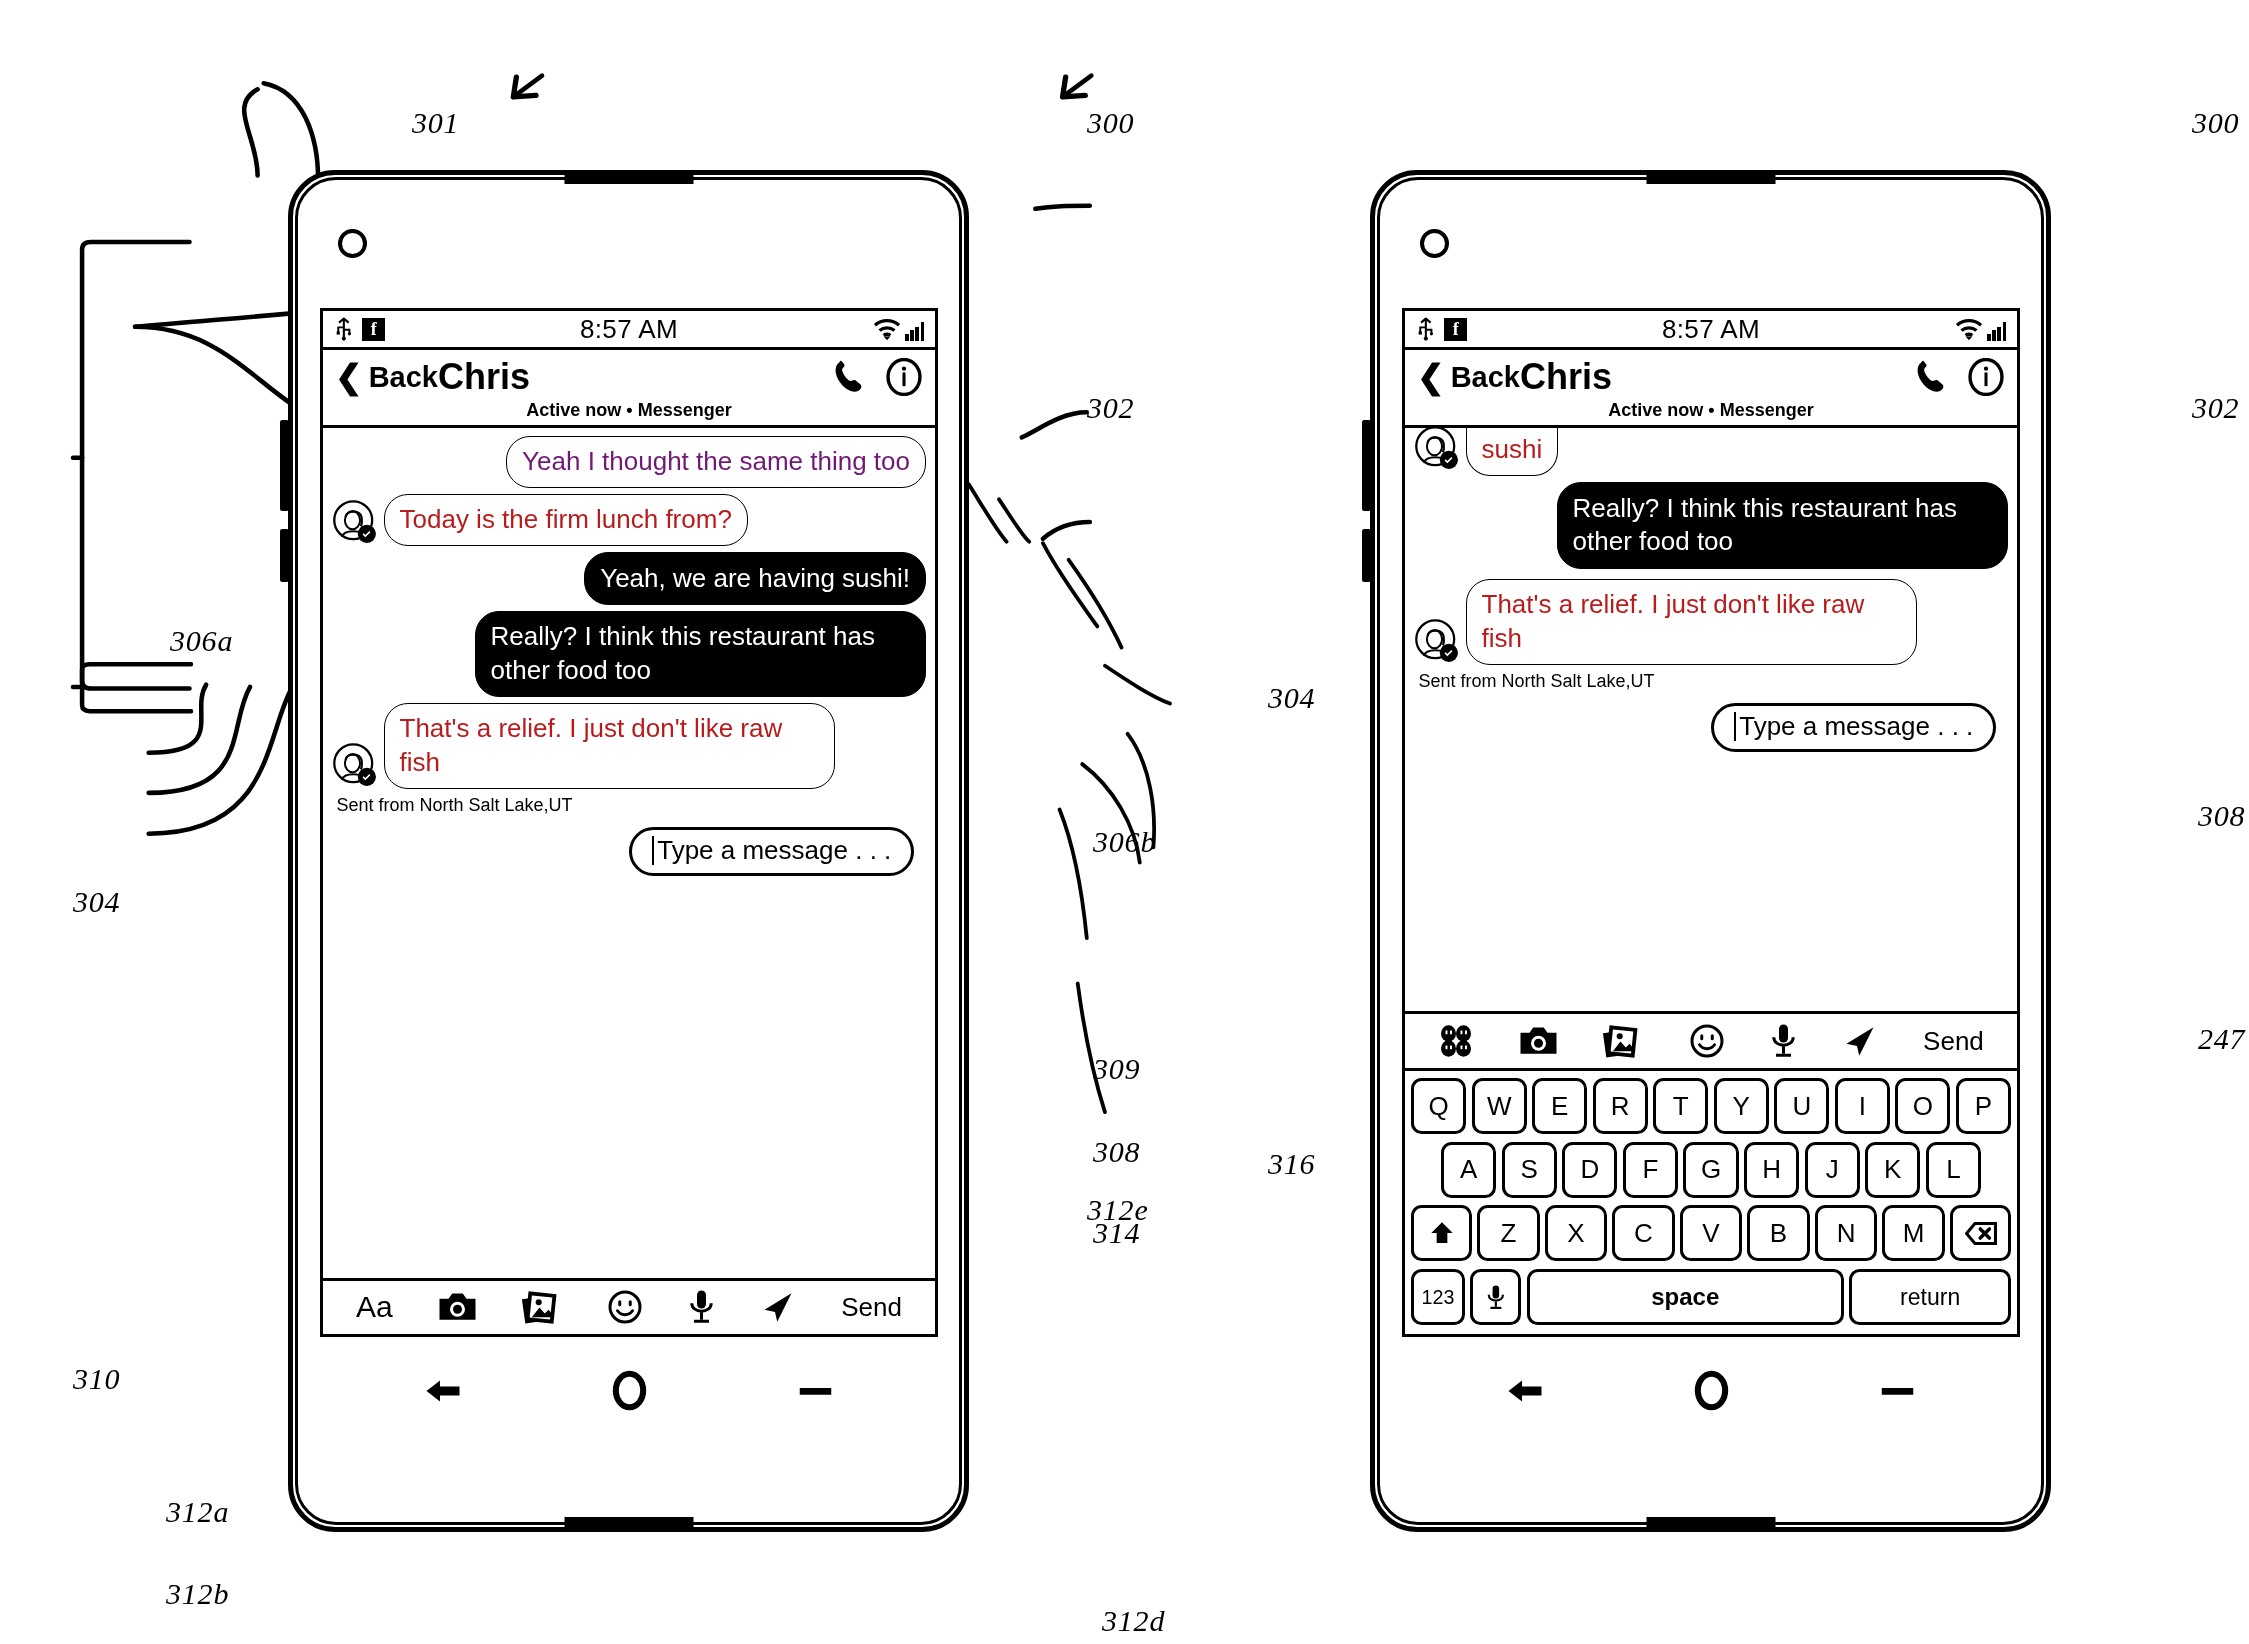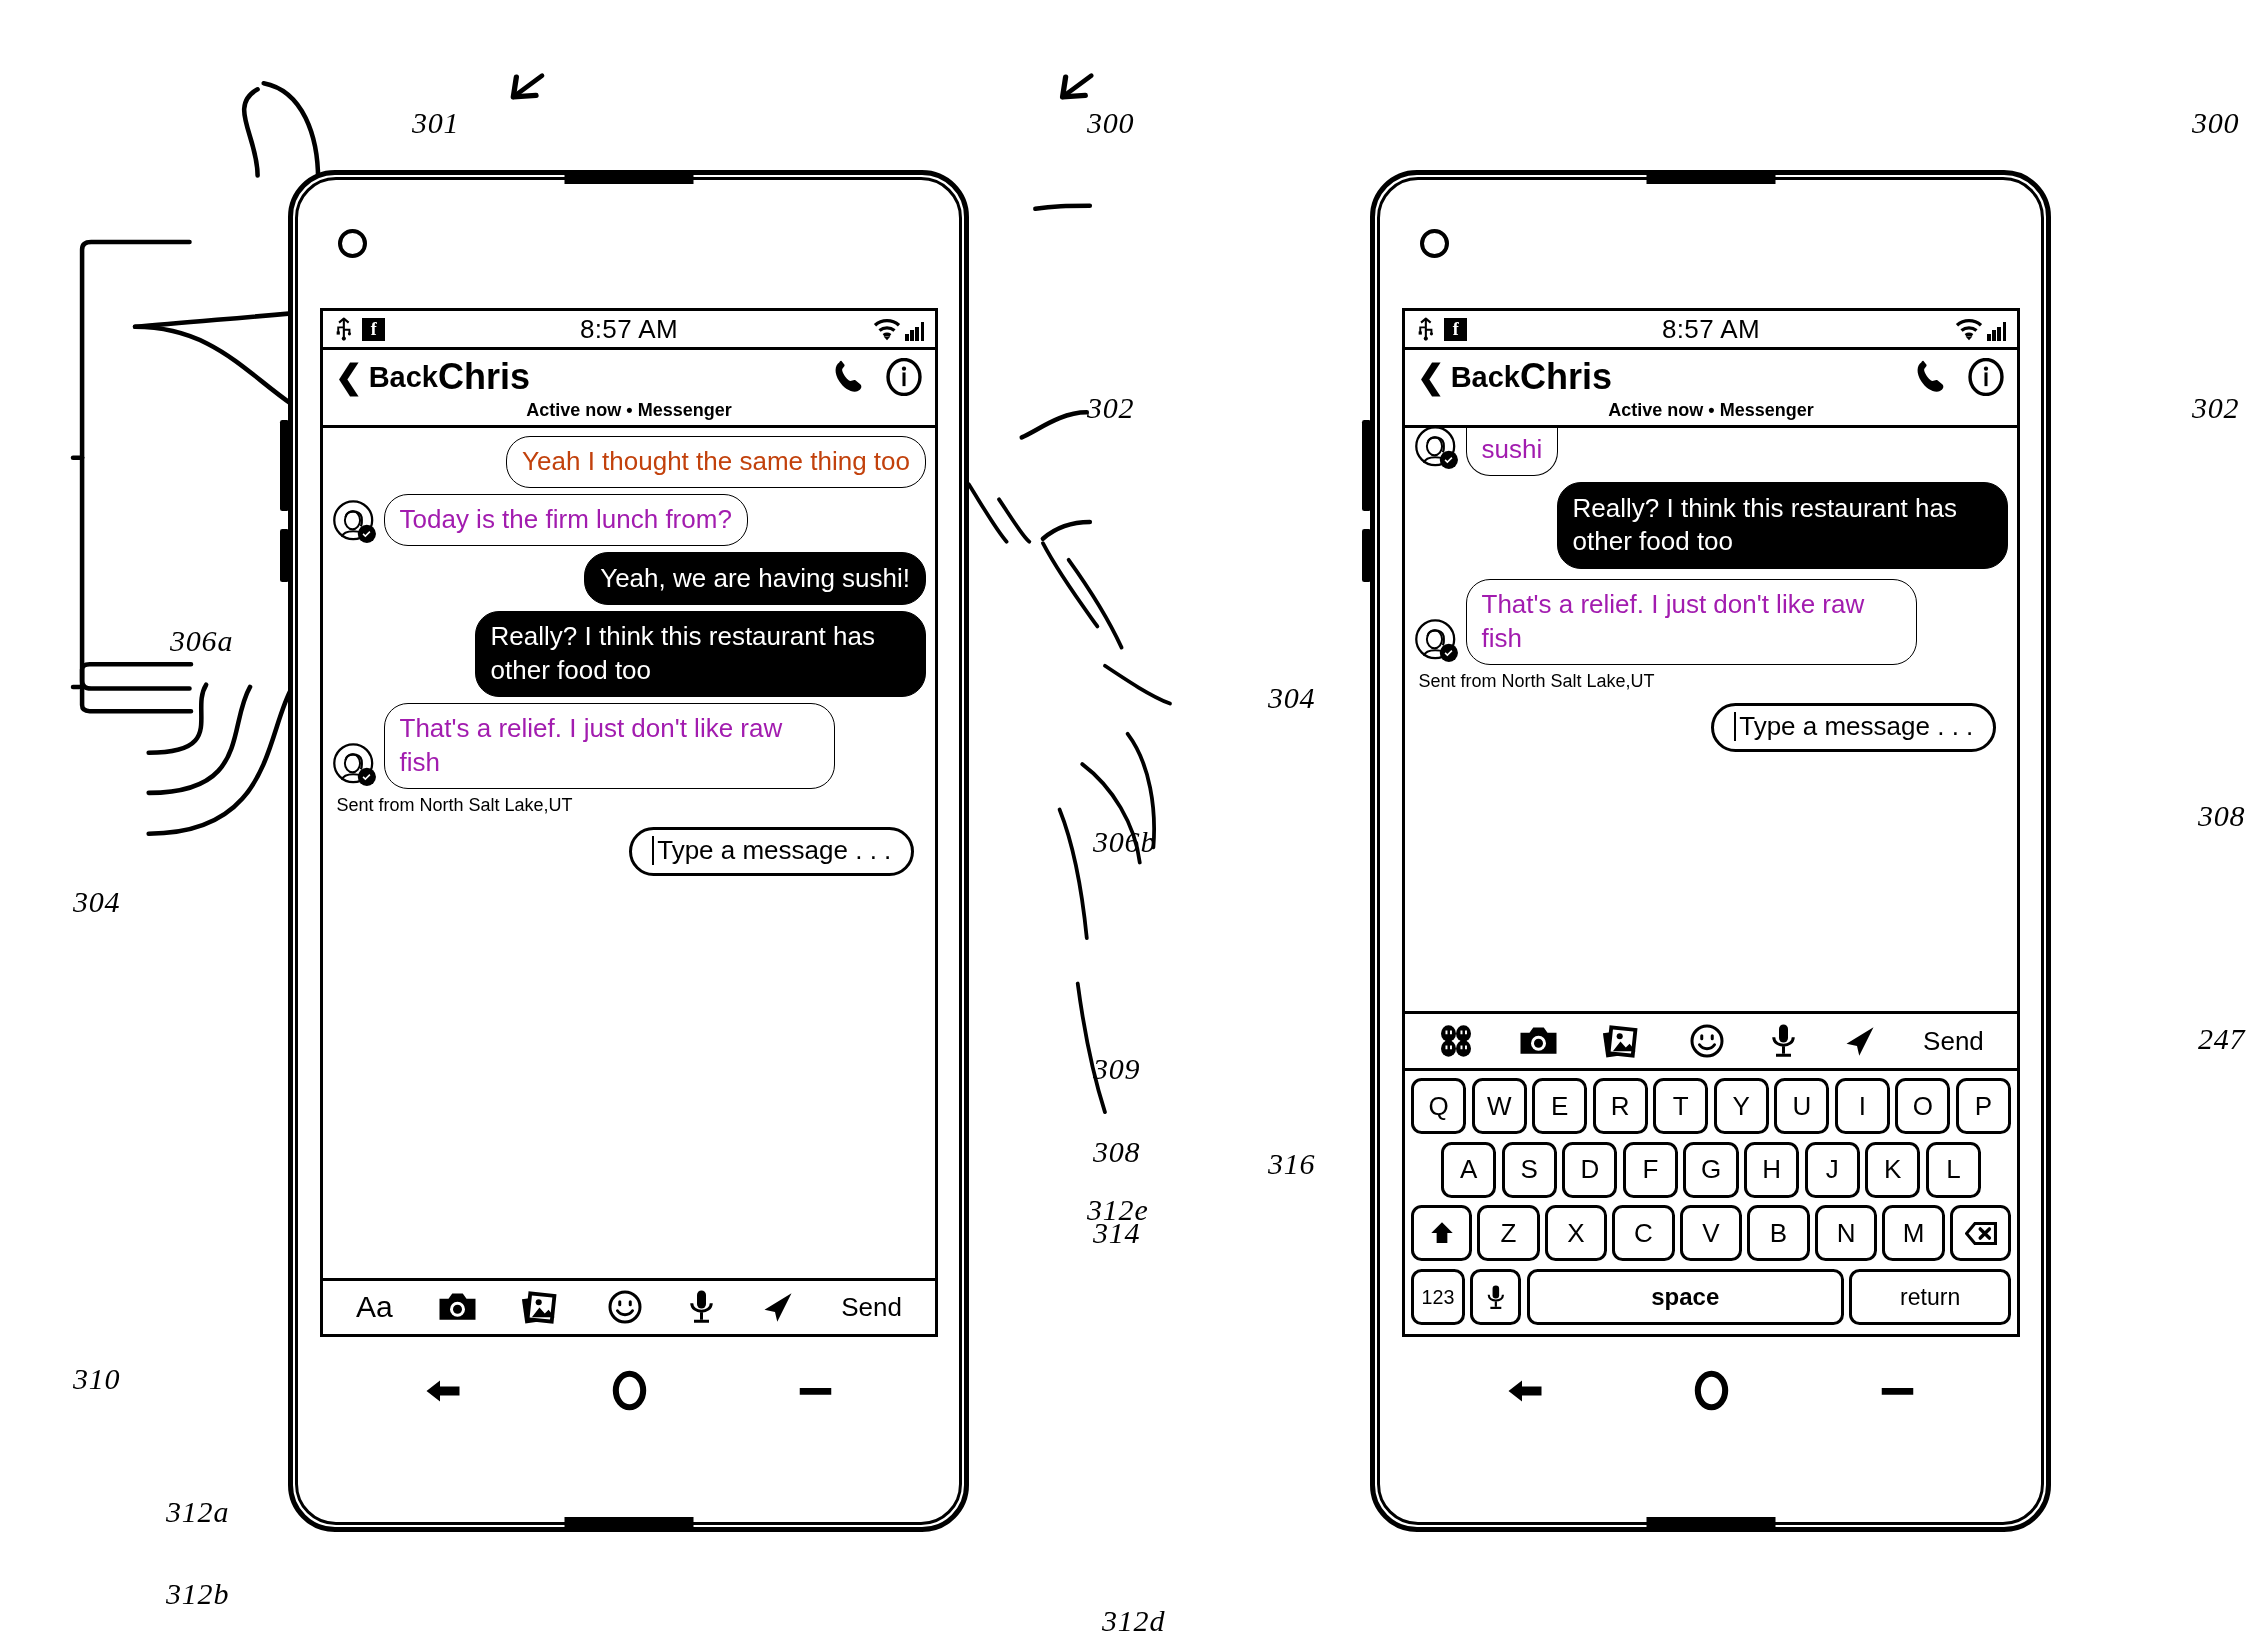--- a/index.html
+++ b/index.html
@@ -50,21 +50,21 @@
   .navicons{display:flex;align-items:center;gap:13.6px;}
   .substatus{text-align:center;font-size:18px;font-weight:700;margin-top:1.5px;}
 
   
   .thread{flex:1;position:relative;overflow:hidden;padding:7.6px 9px 0;box-sizing:border-box;}
   .msgrow{display:flex;align-items:flex-end;margin-bottom:6px;}
   .msgrow.out{justify-content:flex-end;}
   .avatar{width:47px;height:47px;flex:0 0 auto;position:relative;margin-right:4.5px;}
   .bubble{max-width:76%;border-radius:24px;padding:8.3px 15px;font-size:26px;line-height:1.30;
       box-sizing:border-box;position:relative;}
-  .bubble.in{background:#fff;border:1.5px solid #000;color:#a21caf;}
+  .bubble.in{background:#fff;border:1.5px solid #000;color:#b91c1c;}
   .bubble.out{background:#000;color:#fff;border:1.5px solid #000;}
   .bubble.wide{max-width:86%;}
   .sentfrom{font-size:18px;margin:1.5px 0 6px 4.5px;}
 
   
   .composerRow{display:flex;justify-content:flex-end;padding:4.5px 12px 10.6px;box-sizing:border-box;}
   .pill{border:3.8px solid #000;border-radius:30px;padding:5.3px 19.7px 6.8px;font-size:26px;
       display:flex;align-items:center;background:#fff;}
   .caret{display:inline-block;width:2.3px;height:29px;background:#000;margin-right:3px;}
 
@@ -226,21 +226,21 @@
             <rect x="23" y="19" width="4" height="18" fill="#000"></rect>
           </svg>
         </div>
       </div>
       <div class="substatus">Active now  •  Messenger</div>
     </div>
 
     <div class="thread">
 
       <div class="msgrow out">
-        <div class="bubble out wide" style="background:#fff;color:#c2410c;">Yeah I thought the same thing too</div>
+        <div class="bubble out wide" style="background:#fff;color:#701a75;">Yeah I thought the same thing too</div>
       </div>
 
       <div class="msgrow">
         <div class="avatar">
           <svg viewBox="0 0 62 62" width="47" height="47">
             <circle cx="28" cy="28" r="25" fill="none" stroke="#000" stroke-width="3"></circle>
             <path d="M18 24 C18 14 38 14 39 24 C40 33 38 36 38 36" fill="none" stroke="#000" stroke-width="3"></path>
             <ellipse cx="27" cy="28" rx="10" ry="12" fill="none" stroke="#000" stroke-width="2.6"></ellipse>
             <path d="M13 50 C16 40 40 40 43 50" fill="none" stroke="#000" stroke-width="2.6"></path>
             <circle cx="46" cy="46" r="12" fill="#000"></circle>

